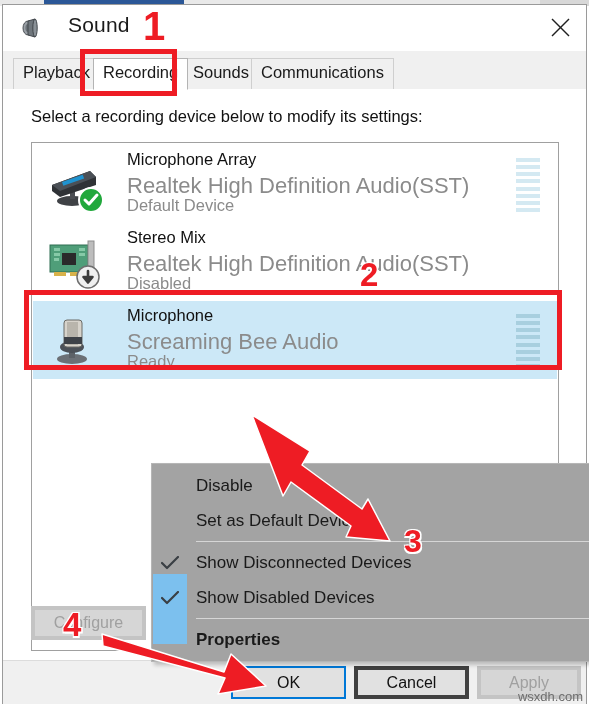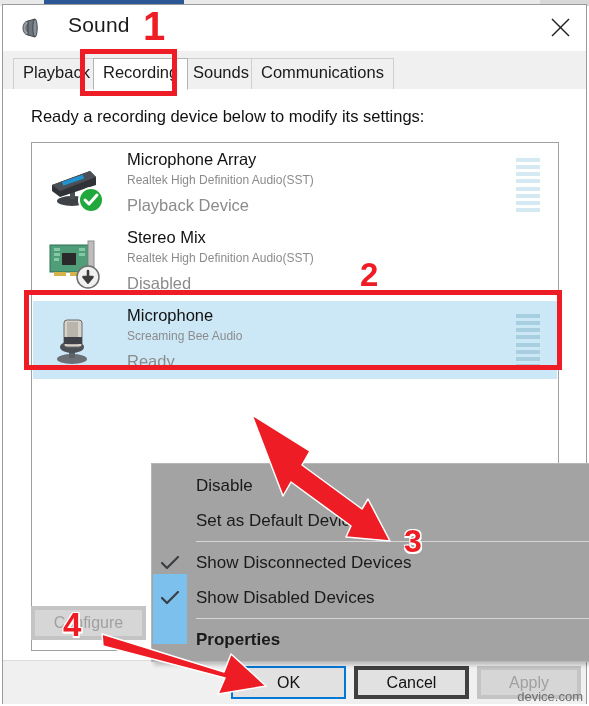--- a/index.html
+++ b/index.html
@@ -154,21 +154,21 @@
   }
   .dev-name {
     position: absolute;
     left: 94px; top: 5px;
     font-size: 16.5px;
     color: #111111;
   }
   .dev-sub {
     position: absolute;
     left: 94px; top: 28px;
-    font-size: 12px;
+    font-size: 22px;
     color: #8b8b8b;
   }
   .dev-state {
     position: absolute;
     left: 94px; top: 51px;
     font-size: 16.5px;
     color: #8b8b8b;
   }
   
   .vu {
@@ -344,39 +344,39 @@
 
     <div class="tabstrip">
       <div class="tab" style="left:10px;">Playback</div>
       <div class="tab active" style="left:90px;">Recording</div>
       <div class="tab" style="left:180px;">Sounds</div>
       <div class="tab" style="left:248px;">Communications</div>
     </div>
 
     <div class="dlg-body">
 
-      <div class="prompt">Ready a recording device below to modify its settings:</div>
+      <div class="prompt">Select a recording device below to modify its settings:</div>
 
       <div class="listbox">
 
         <div class="device-row" style="top:2px;text-decoration:underline;">
           <span class="dev-icon">
             <svg width="58" height="58" viewBox="0 0 58 58">
               <ellipse cx="26" cy="46" rx="15" ry="5" fill="#3f4246"></ellipse>
               <rect x="24" y="33" width="5" height="11" fill="#4a4d52"></rect>
               <path d="M6 30 L44 16 L50 22 L50 30 L14 42 L6 36 Z" fill="#2f3236"></path>
               <path d="M6 30 L44 16 L50 22 L14 36 Z" fill="#4b5056"></path>
               <rect x="16" y="27" width="22" height="4" fill="#1f93d0" transform="rotate(-19 16 27)"></rect>
               <circle cx="45" cy="45" r="12" fill="#21a83c" stroke="#ffffff" stroke-width="2"></circle>
               <path d="M39 45 l4 4 l8 -9" stroke="#ffffff" stroke-width="3" fill="none" stroke-linecap="round" stroke-linejoin="round"></path>
             </svg>
           </span>
           <span class="dev-name">Microphone Array</span>
           <span class="dev-sub">Realtek High Definition Audio(SST)</span>
-          <span class="dev-state">Playback Device</span>
+          <span class="dev-state">Default Device</span>
           <span class="vu">
             <i class="seg"></i>
               <i class="seg"></i>
               <i class="seg"></i>
               <i class="seg"></i>
             <i class="seg"></i>
               <i class="seg"></i>
               <i class="seg"></i>
               <i class="seg"></i>
           </span>
@@ -495,15 +495,15 @@
   <svg class="anno-arrow" style="left:250px; top:405px;" width="200" height="145" viewBox="0 0 200 145">
     <path d="M2 10 L60 46 L52 60 L112 104 L118 94 L140 136 L96 132 L101 121 L41 77 L33 91 Z" fill="#ee1c24" stroke="#ffffff" stroke-width="1.5" stroke-linejoin="round"></path>
   </svg>
   <div class="anno-num" style="left:404px; top:525px; font-size:32px;">3</div>
 
   <svg class="anno-arrow" style="left:100px; top:628px;" width="168" height="68" viewBox="0 0 168 68">
     <path d="M2 6 L124 44 L131 26 L166 58 L118 66 L125 50 L3 18 Z" fill="#ee1c24" stroke="#ffffff" stroke-width="1.5" stroke-linejoin="round"></path>
   </svg>
   <div class="anno-num" style="left:63px; top:608px; font-size:33px;">4</div>
 
-  <div class="watermark">device.com</div>
+  <div class="watermark">wsxdh.com</div>
 
 </div>
 
 </body></html>

